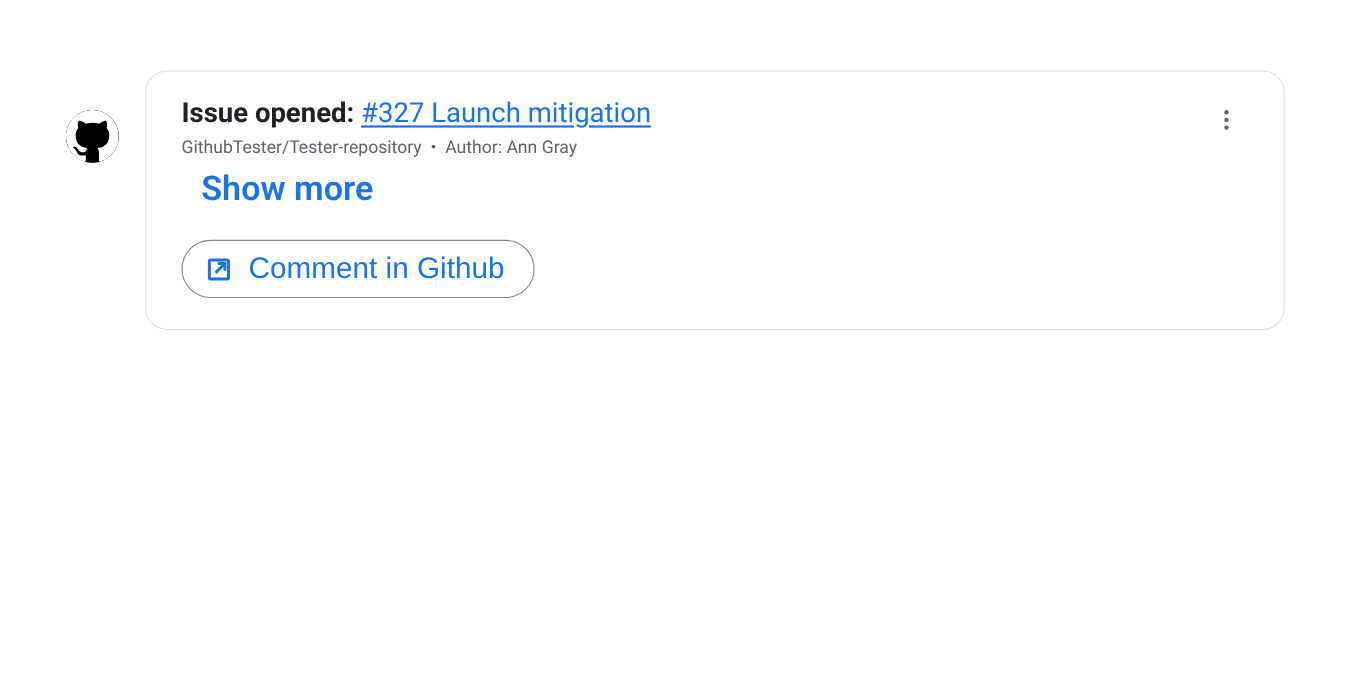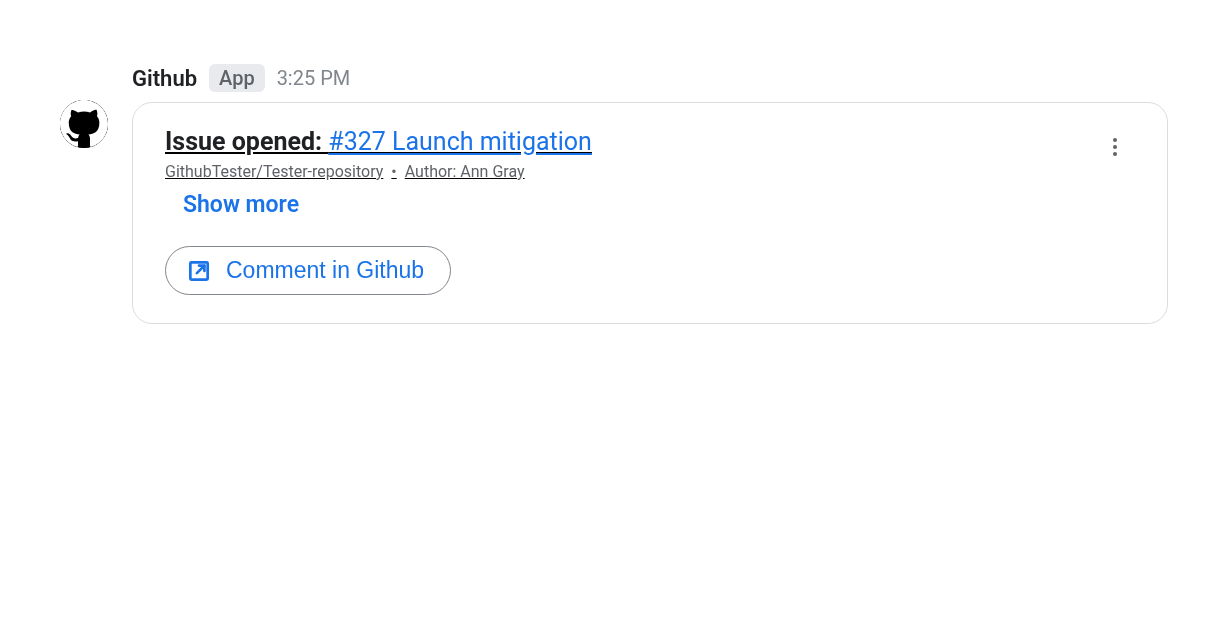--- a/index.html
+++ b/index.html
@@ -86,21 +86,20 @@
     .issue-card {
       border: 1.5px solid #dadce0;
       border-radius: 20px;
       padding: 24px 32px 28px 32px;
       position: relative;
     }
     .issue-header {
       display: flex;
       justify-content: flex-start;
       align-items: flex-start;
-      text-decoration: underline;
     }
     .issue-title-block {
       flex: 1;
     }
     .issue-title {
       font-size: 25px;
       color: #202124;
       margin-bottom: 6px;
     }
     .issue-title .bold {
@@ -131,37 +130,37 @@
     }
     .issue-body {
       margin-top: 24px;
       font-size: 24px;
       color: #202124;
       line-height: 1.5;
     }
     .show-more {
       color: #1a73e8;
       font-weight: 600;
-      font-size: 23px;
+      font-size: 31px;
       margin-top: 10px;
       margin-left: 18px;
       cursor: pointer;
       display: inline-block;
     }
     .action-row {
       margin-top: 28px;
     }
     .action-btn {
       display: inline-flex;
       align-items: center;
       gap: 14px;
       border: 1.5px solid #80868b;
       border-radius: 999px;
       padding: 10px 26px 10px 20px;
-      font-size: 23px;
+      font-size: 27px;
       font-weight: 500;
       color: #1a73e8;
       background: #fff;
       cursor: pointer;
       text-align: center;
     }
     .action-btn svg {
       width: 26px;
       height: 26px;
     }
@@ -174,25 +173,20 @@
 
     <div class="avatar">
       <svg viewBox="0 0 16 16">
         <circle cx="8" cy="8" r="8" fill="#000"></circle>
         <path fill="#fff" d="M8 0C3.58 0 0 3.58 0 8c0 3.54 2.29 6.53 5.47 7.59.4.07.55-.17.55-.38 0-.19-.01-.82-.01-1.49-2.01.37-2.53-.49-2.69-.94-.09-.23-.48-.94-.82-1.13-.28-.15-.68-.52-.01-.53.63-.01 1.08.58 1.23.82.72 1.21 1.87.87 2.33.66.07-.52.28-.87.51-1.07-1.78-.2-3.64-.89-3.64-3.95 0-.87.31-1.59.82-2.15-.08-.2-.36-1.02.08-2.12 0 0 .67-.21 2.2.82.64-.18 1.32-.27 2-.27.68 0 1.36.09 2 .27 1.53-1.04 2.2-.82 2.2-.82.44 1.1.16 1.92.08 2.12.51.56.82 1.27.82 2.15 0 3.07-1.87 3.75-3.65 3.95.29.25.54.73.54 1.48 0 1.07-.01 1.93-.01 2.2 0 .21.15.46.55.38A8.013 8.013 0 0016 8c0-4.42-3.58-8-8-8z"></path>
       </svg>
     </div>
 
     <div class="content">
       
-      <div class="header-line">
-        <span class="sender-name">Github</span>
-        <span class="app-badge">App</span>
-        <span class="timestamp">3:25 PM</span>
-      </div>
 
 
       <div class="issue-card">
         <div class="issue-header">
           <div class="issue-title-block">
             <div class="issue-title">
               <span class="bold">Issue opened: </span><a class="link">#327 Launch mitigation</a>
             </div>
             <div class="issue-meta">
               <span>GithubTester/Tester-repository</span><span class="sep">•</span><span>Author: Ann Gray</span>

